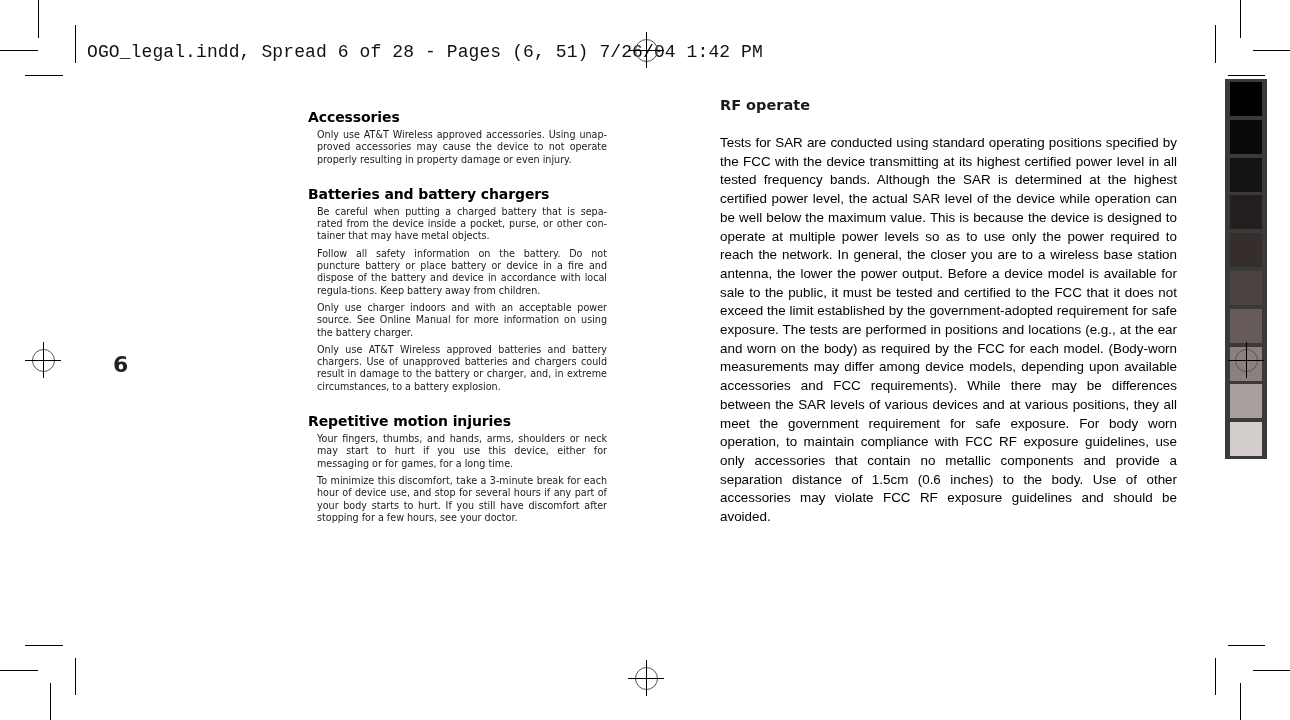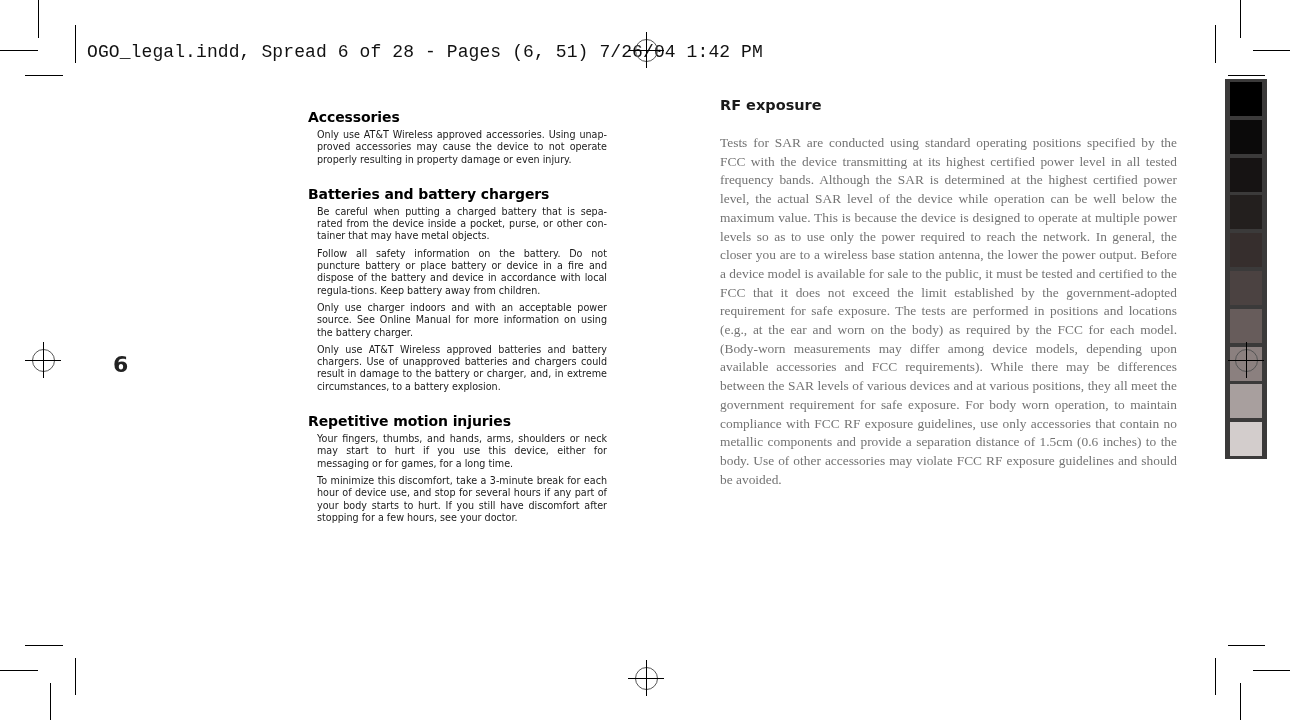--- a/index.html
+++ b/index.html
@@ -13,21 +13,21 @@
   .reg .v { position:absolute; left:18px; top:0; width:1px; height:36px; background:#000; }
   .pagenum { position:absolute; left:113px; top:352px; font-family:"DejaVu Sans", sans-serif; font-weight:bold; font-size:22px; color:#222; }
 
   .col-left { position:absolute; left:308px; top:97px; width:299px; }
   .col-left h2 { margin:12px 0 4px 0; font-size:14px; font-weight:bold; font-family:"DejaVu Sans", sans-serif; color:#000000; letter-spacing:-0.1px; }
   .col-left p { margin:0 0 5px 9px; font-size:9.6px; line-height:12.3px; text-align:justify; font-family:"DejaVu Sans", sans-serif; color:#1a1a1a; }
   .col-left section { margin-bottom:20px; }
 
   .col-right { position:absolute; left:720px; top:97px; width:457px; }
   .col-right h2 { margin:0 0 21px 0; font-size:14.5px; font-weight:bold; font-family:"DejaVu Sans", sans-serif; color:#1a1a1a; }
-  .col-right p { margin:0; font-size:13.4px; line-height:18.7px; text-align:justify; font-family:Liberation Serif, serif; color:#737373; }
+  .col-right p { margin:0; font-size:13.4px; line-height:18.7px; text-align:justify; font-family:Liberation Sans, sans-serif; color:#000000; }
 
   .swatch-bar { position:absolute; left:1225px; top:79px; width:42px; background:#3b3a3a; padding:3px 0 3px 0; }
   .swatch { width:32px; height:34px; margin:0 auto 3.8px auto; }
   .swatch:last-child { margin-bottom:0; }
 </style>
 </head>
 <body>
 
 <div class="vline" style="left:38px; top:0; height:38px;"></div>
 <div class="hline" style="left:0; top:50px; width:38px;"></div>
@@ -82,21 +82,21 @@
     <p>Only use AT&amp;T Wireless approved batteries and battery chargers. Use of unapproved batteries and chargers could result in damage to the battery or charger, and, in extreme circumstances, to a battery explosion.</p>
   </section>
   <section>
     <h2>Repetitive motion injuries</h2>
     <p>Your fingers, thumbs, and hands, arms, shoulders or neck may start to hurt if you use this device, either for messaging or for games, for a long time.</p>
     <p>To minimize this discomfort, take a 3-minute break for each hour of device use, and stop for several hours if any part of your body starts to hurt. If you still have discomfort after stopping for a few hours, see your doctor.</p>
   </section>
 </div>
 
 <div class="col-right">
-  <h2>RF exposure</h2>
+  <h2>RF operate</h2>
   <p>Tests for SAR are conducted using standard operating positions specified by the FCC with the device transmitting at its highest certified power level in all tested frequency bands. Although the SAR is determined at the highest certified power level, the actual SAR level of the device while operation can be well below the maximum value. This is because the device is designed to operate at multiple power levels so as to use only the power required to reach the network. In general, the closer you are to a wireless base station antenna, the lower the power output. Before a device model is available for sale to the public, it must be tested and certified to the FCC that it does not exceed the limit established by the government-adopted requirement for safe exposure. The tests are performed in positions and locations (e.g., at the ear and worn on the body) as required by the FCC for each model. (Body-worn measurements may differ among device models, depending upon available accessories and FCC requirements). While there may be differences between the SAR levels of various devices and at various positions, they all meet the government requirement for safe exposure. For body worn operation, to maintain compliance with FCC RF exposure guidelines, use only accessories that contain no metallic components and provide a separation distance of 1.5cm (0.6 inches) to the body. Use of other accessories may violate FCC RF exposure guidelines and should be avoided.</p>
 </div>
 
 <div class="swatch-bar" id="swatch-bar">
     <div class="swatch" style="background: rgb(0, 0, 0);"></div>
     <div class="swatch" style="background: rgb(11, 10, 10);"></div>
     <div class="swatch" style="background: rgb(22, 19, 19);"></div>
     <div class="swatch" style="background: rgb(35, 31, 30);"></div>
     <div class="swatch" style="background: rgb(54, 46, 45);"></div>
     <div class="swatch" style="background: rgb(75, 66, 65);"></div>

